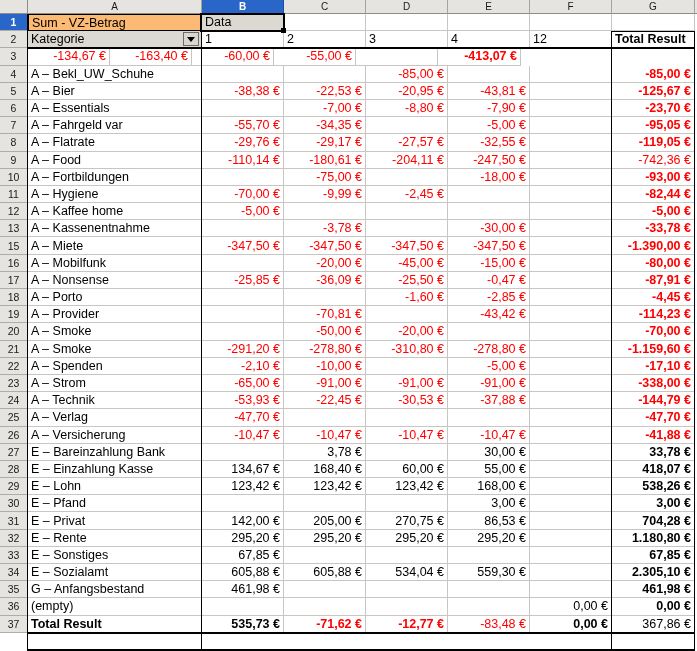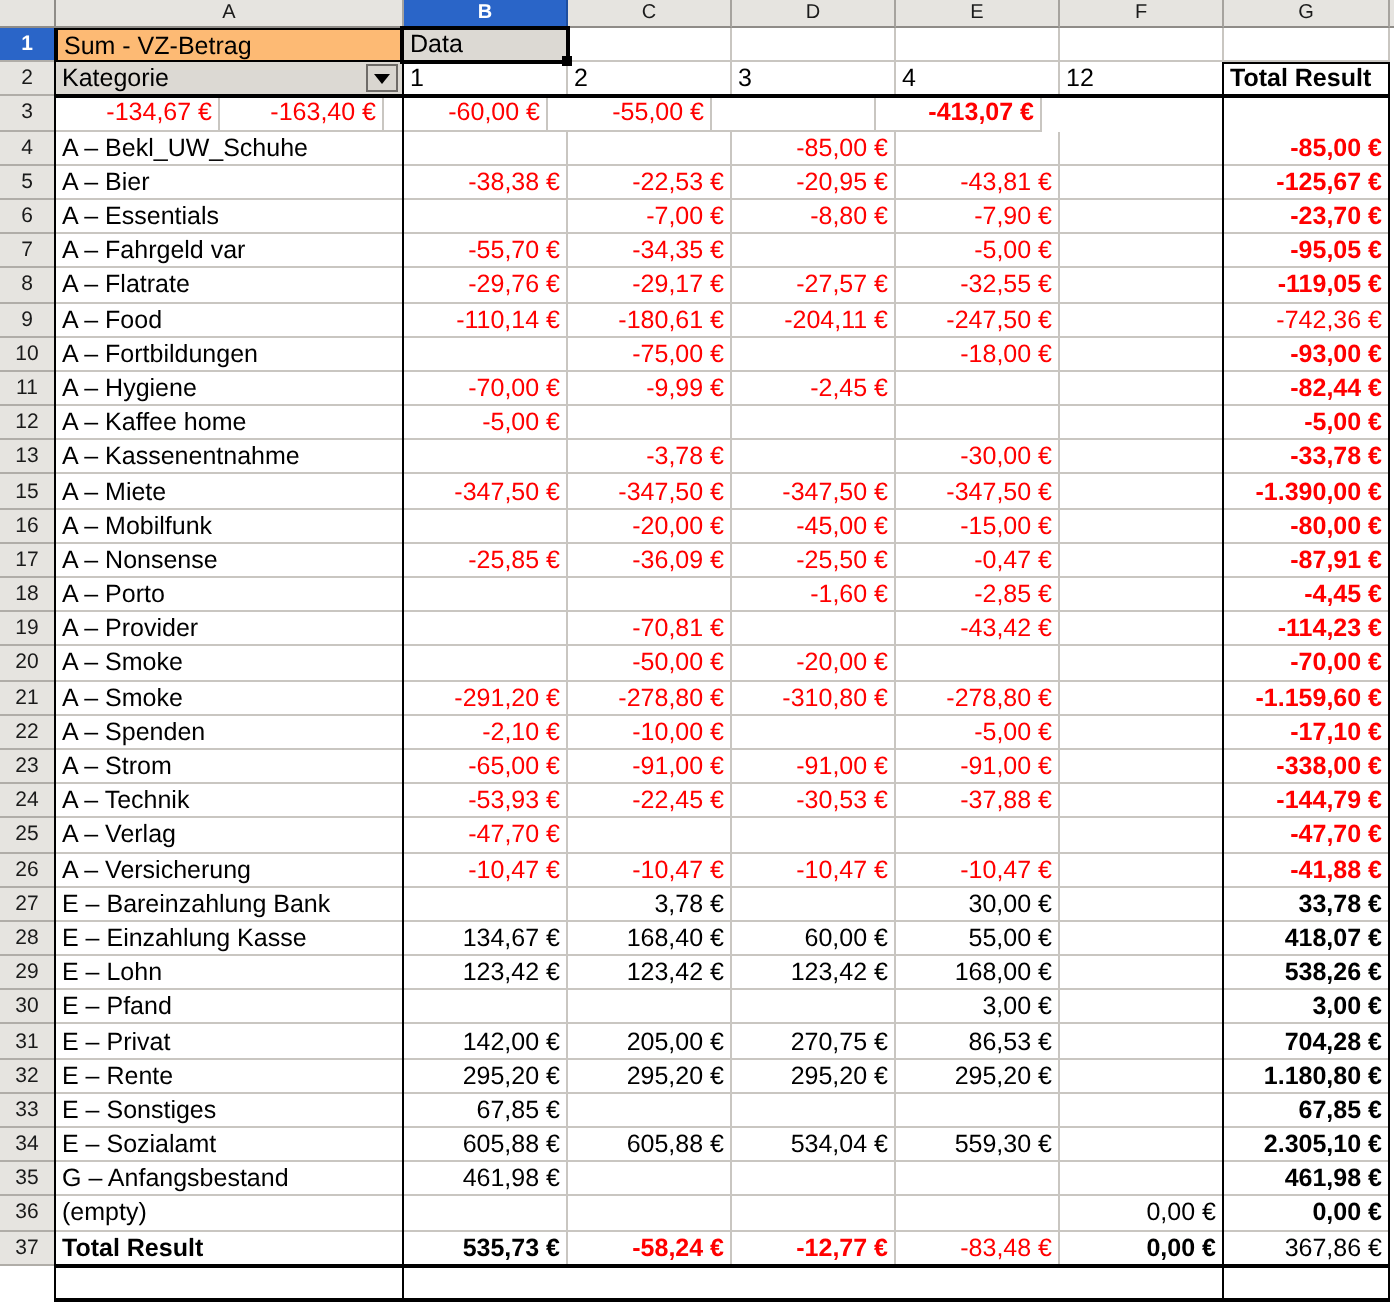--- a/index.html
+++ b/index.html
@@ -469,21 +469,21 @@
         <div class="cell val"></div>
         <div class="cell val"></div>
         <div class="cell val">0,00 €</div>
         <div class="cell valg" style="font-weight: bold;">0,00 €</div>
         <div class="fill2"></div>
       </div>
       <div class="row total">
         <div class="gut">37</div>
         <div class="cell lbl" style="font-weight: bold;">Total Result</div>
         <div class="cell val" style="font-weight: bold;">535,73 €</div>
-        <div class="cell val neg" style="font-weight: bold;">-58,24 €</div>
+        <div class="cell val neg" style="font-weight: bold;">-71,62 €</div>
         <div class="cell val neg" style="font-weight: bold;">-12,77 €</div>
         <div class="cell val neg" style="font-weight: normal;">-83,48 €</div>
         <div class="cell val" style="font-weight: bold;">0,00 €</div>
         <div class="cell valg" style="font-weight: normal;">367,86 €</div>
         <div class="fill2"></div>
       </div>
     </div>
 
   <div class="ovl" style="left:27px;  top:14px; width:1px;  height:637px"></div>
   <div class="ovl" style="left:201px; top:14px; width:1px;  height:637px"></div>

